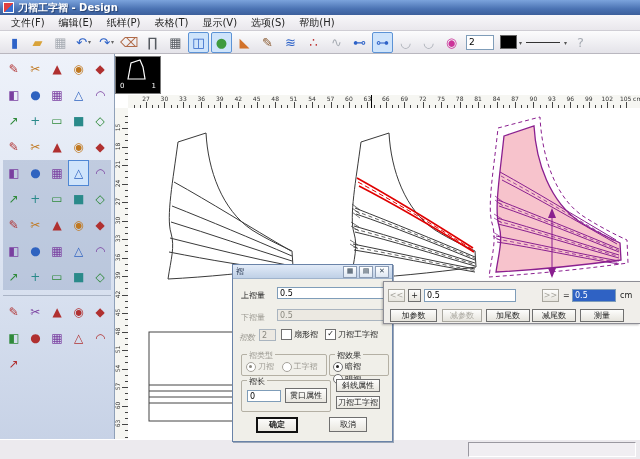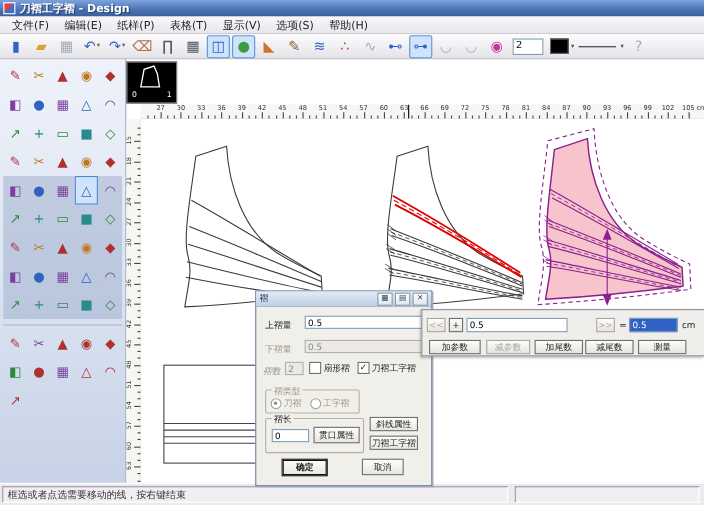--- a/index.html
+++ b/index.html
@@ -649,20 +649,33 @@
         <span class="radio dis sel">
             <span class="rb"></span>
             <span>刀褶</span>
           </span>
         <span class="radio dis">
             <span class="rb"></span>
             <span>工字褶</span>
           </span>
       </div>
     </div>
+    <div class="grp" style="left:96px;top:89px;width:58px;height:20px;">
+      <span class="grp-title">褶效果</span>
+      <div style="position:absolute;left:3px;top:6px;">
+        <span class="radio sel" style="margin-right:2px;">
+            <span class="rb"></span>
+            <span>暗褶</span>
+          </span>
+        <span class="radio">
+            <span class="rb"></span>
+            <span>明褶</span>
+          </span>
+      </div>
+    </div>
 
     <div class="grp" style="left:8px;top:115px;width:88px;height:30px;">
       <span class="grp-title">褶长</span>
       <input class="dlg-input" style="left: 5px; top: 9px; width: 34px;" value="0">
       <div class="btn" style="left:43px;top:7px;width:42px;height:15px;line-height:14px;">贯口属性</div>
     </div>
 
     <div class="btn" style="left:103px;top:114px;width:44px;height:13px;line-height:12px;">斜线属性</div>
     <div class="btn" style="left:103px;top:131px;width:44px;height:13px;line-height:12px;">刀褶工字褶</div>
 
@@ -681,17 +694,16 @@
     <div id="calcbuttons">
         <div class="cb-btn" style="left: 6px; top: 27px; width: 47px;">加参数</div>
         <div class="cb-btn dis" style="left: 58px; top: 27px; width: 40px;">减参数</div>
         <div class="cb-btn" style="left: 102px; top: 27px; width: 44px;">加尾数</div>
         <div class="cb-btn" style="left: 148px; top: 27px; width: 44px;">减尾数</div>
         <div class="cb-btn" style="left: 196px; top: 27px; width: 44px;">测量</div>
       </div>
   </div>
 
   <div class="statusbar">
-    <div class="sb-panel sb-left">框选或者点选需要移动的线，按右键结束</div>
     <div class="sb-panel sb-right"></div>
   </div>
 
 </div>
 
 </body></html>

